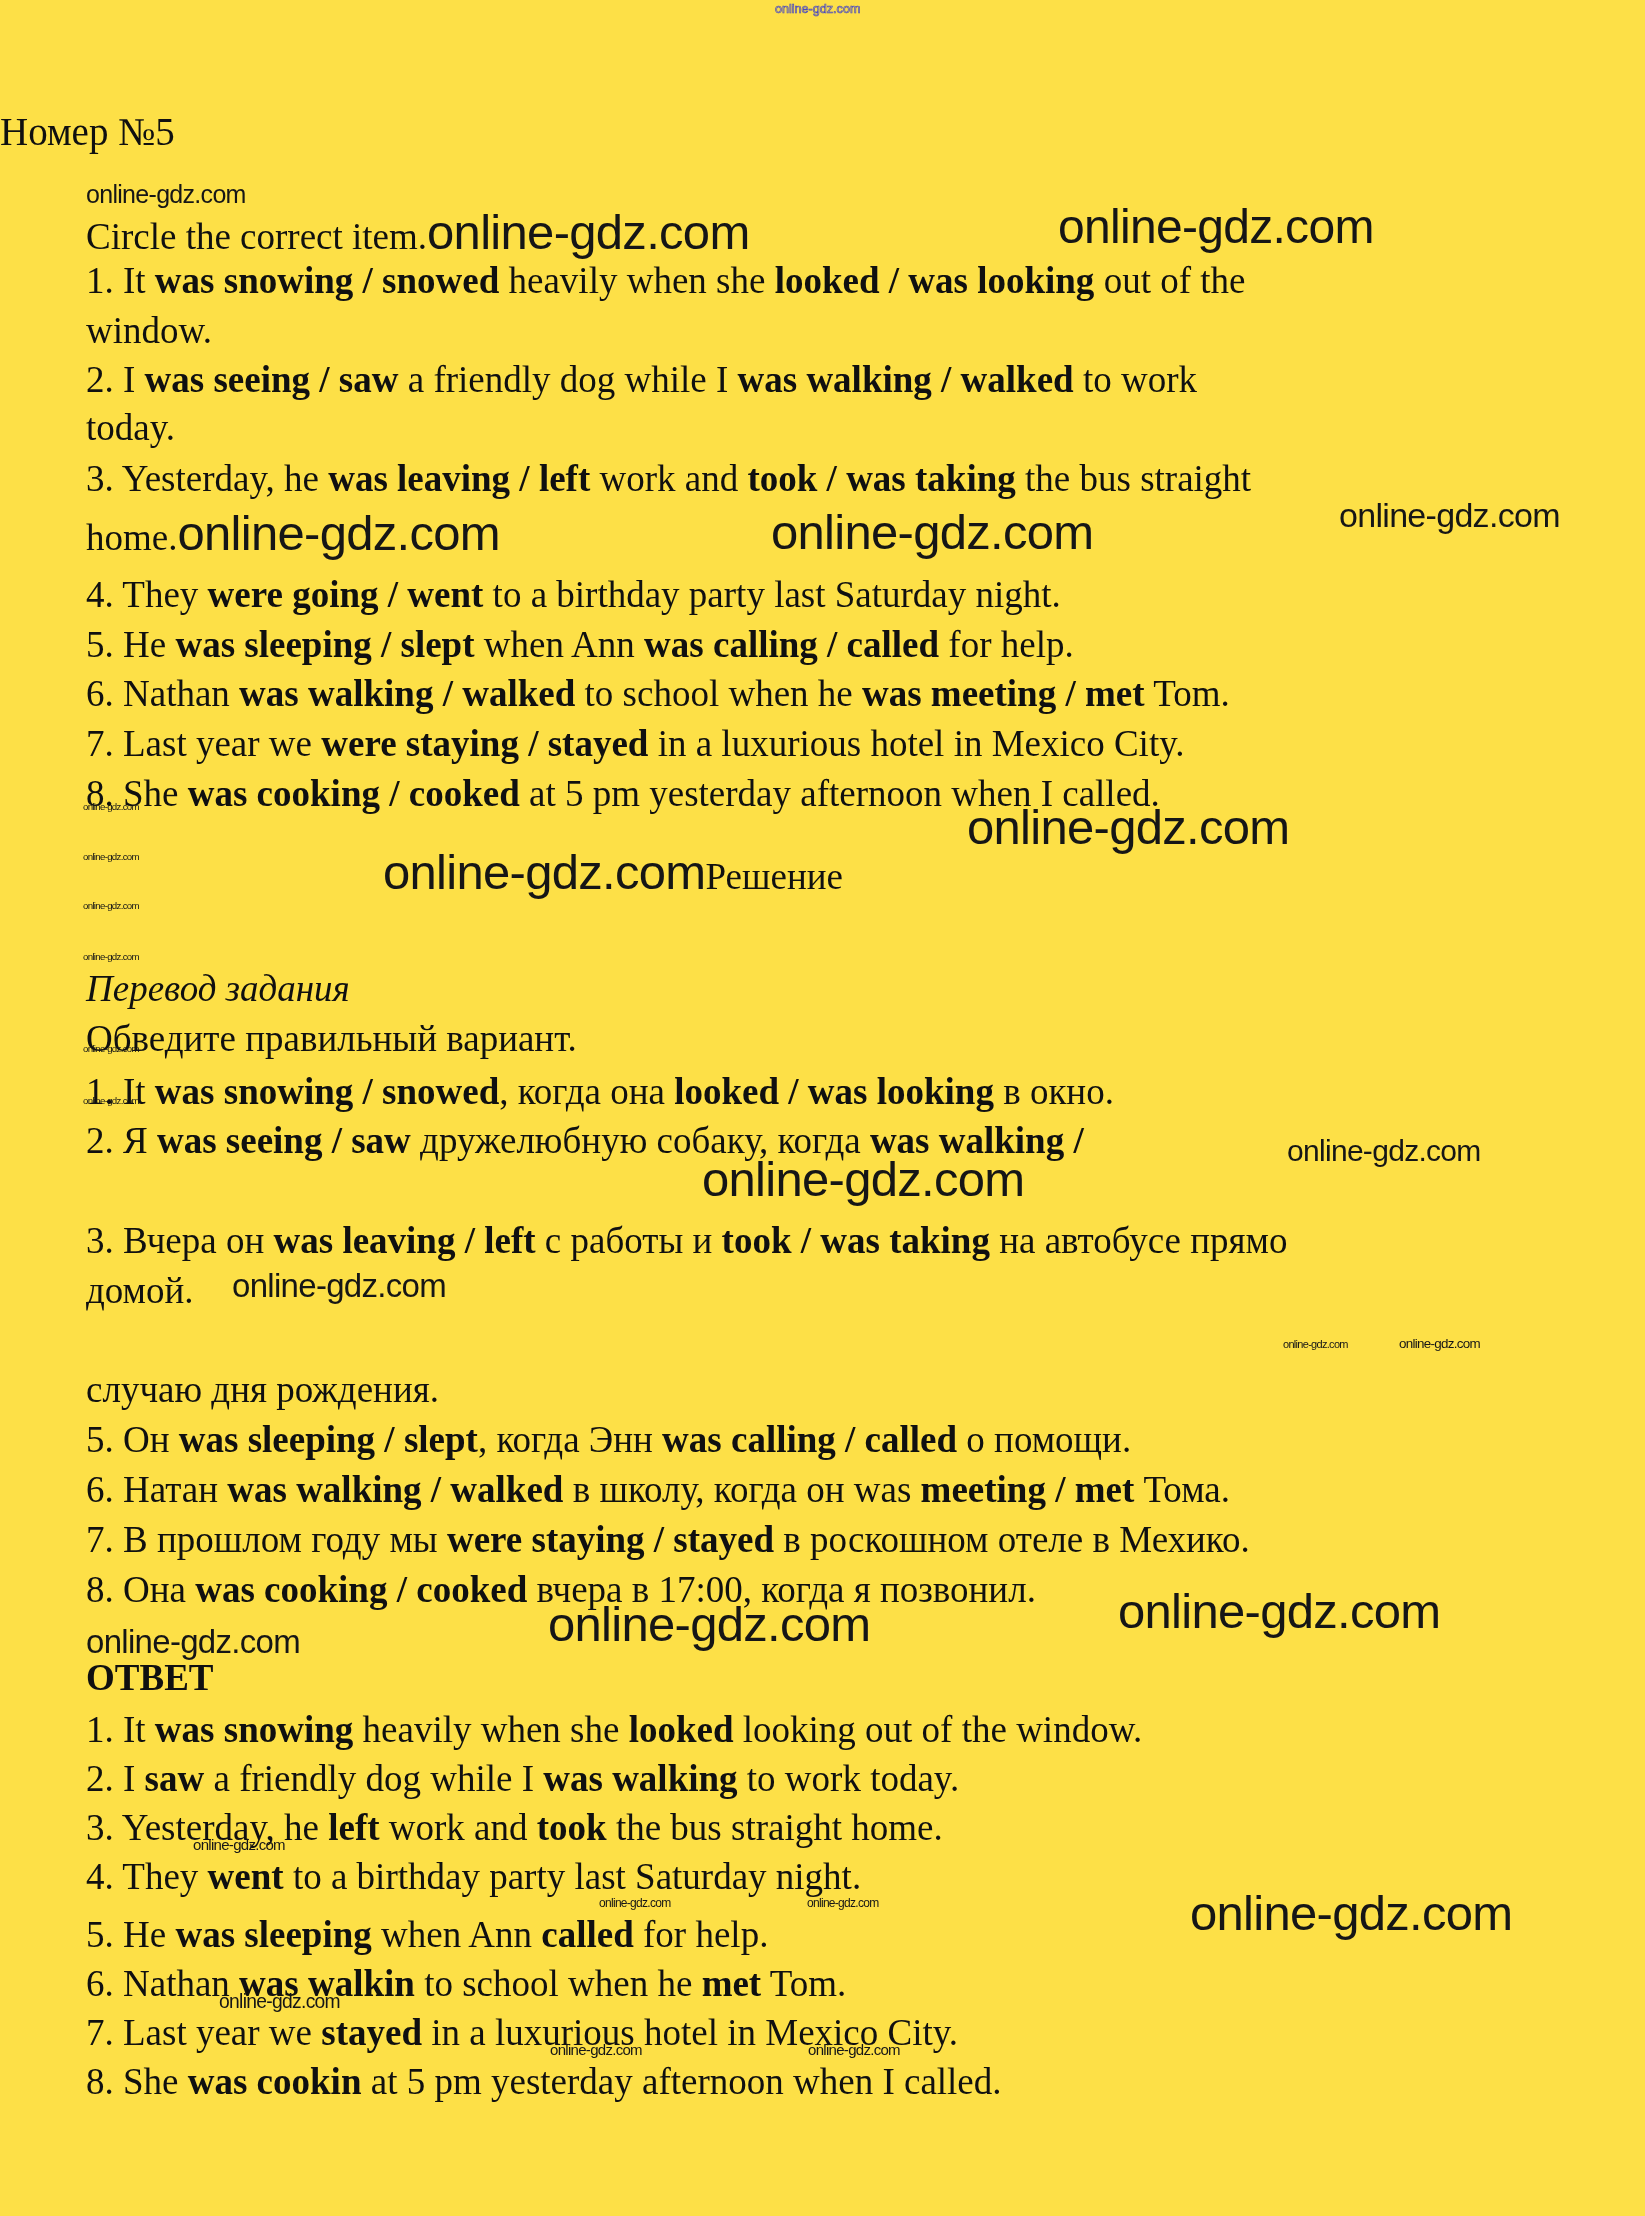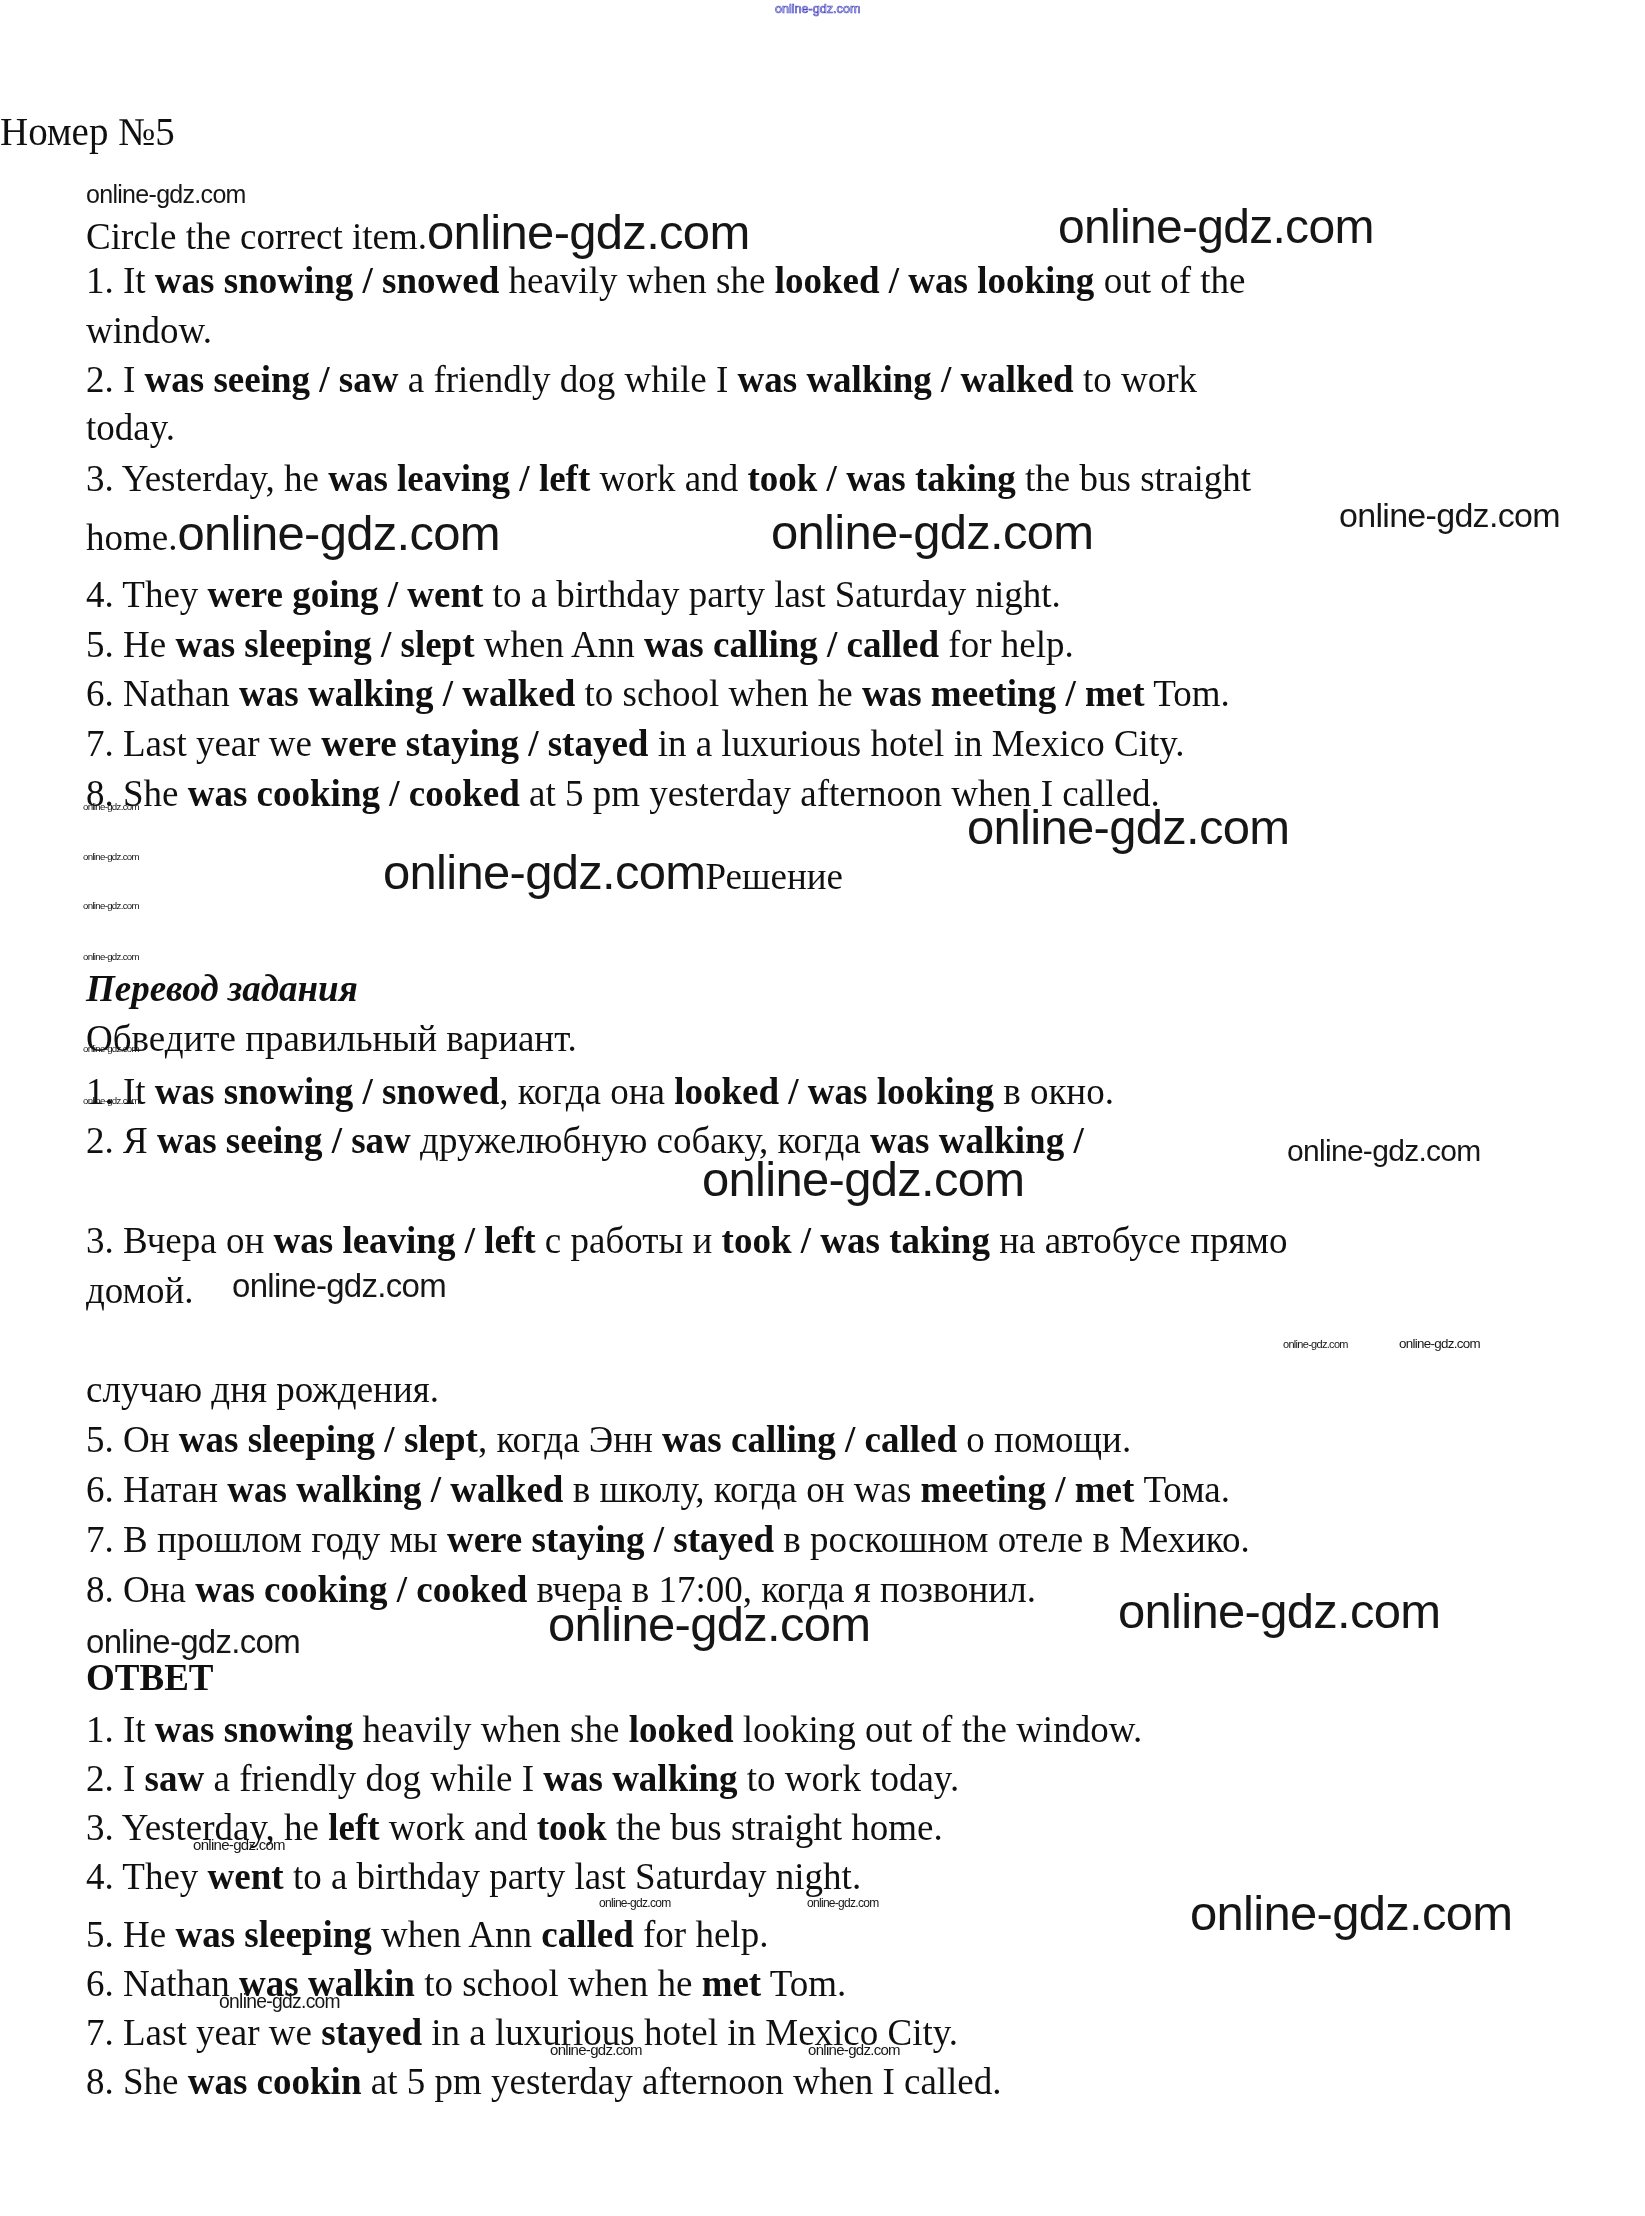--- a/index.html
+++ b/index.html
@@ -1,35 +1,35 @@
 <!DOCTYPE html>
 <html style="font-size:12px"><head>
 <meta charset="utf-8">
 <style>
   html,body{margin:0;padding:0;background:#e8e8e8;}
   #page{
     position:relative;
     width:1646px;height:2216px;
-    background:#ffffff;
+    background:#fde047;
     overflow:hidden;
     font-family:"Liberation Serif","DejaVu Serif",serif;
     color:#101010;
   }
   .line{
     position:absolute;
     left:86px;
     font-size:37px;
     line-height:1.2;
     white-space:nowrap;
     letter-spacing:0;
   }
   .b{font-weight:700;}
   .center{left:0;width:100%;text-align:left;}
   .title{font-size:39px;}
-  .heading-bi{font-weight:700;font-style:italic;text-align:right;}
+  .heading-bi{font-weight:400;font-style:italic;text-align:right;}
   .heading-b{font-weight:700;}
   .row{
     position:absolute;
     left:86px;
     display:flex;
     align-items:baseline;
     white-space:nowrap;
   }
   .row .txt{font-size:37px;line-height:1.2;}
   .wm{

